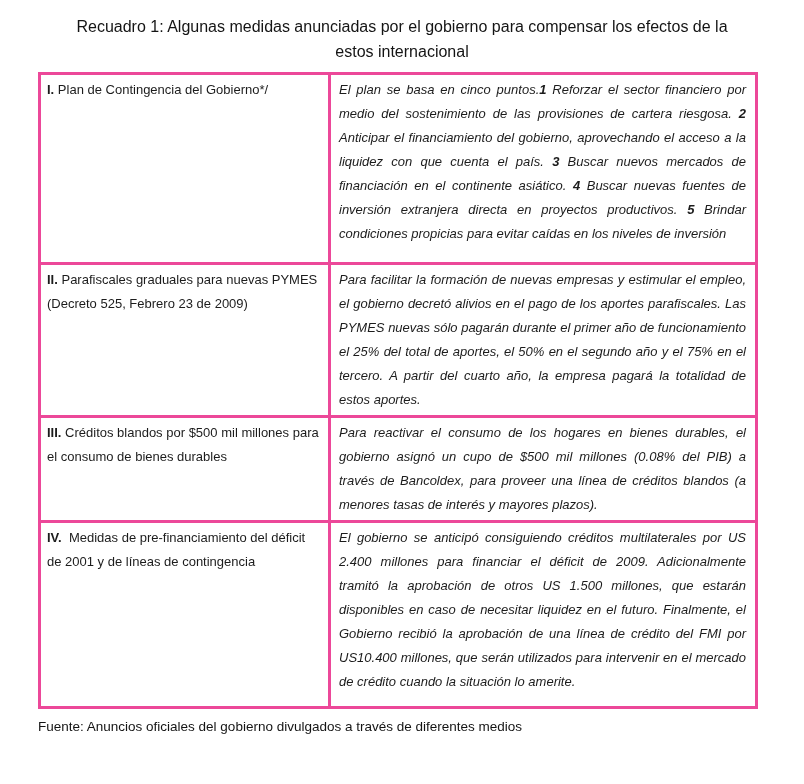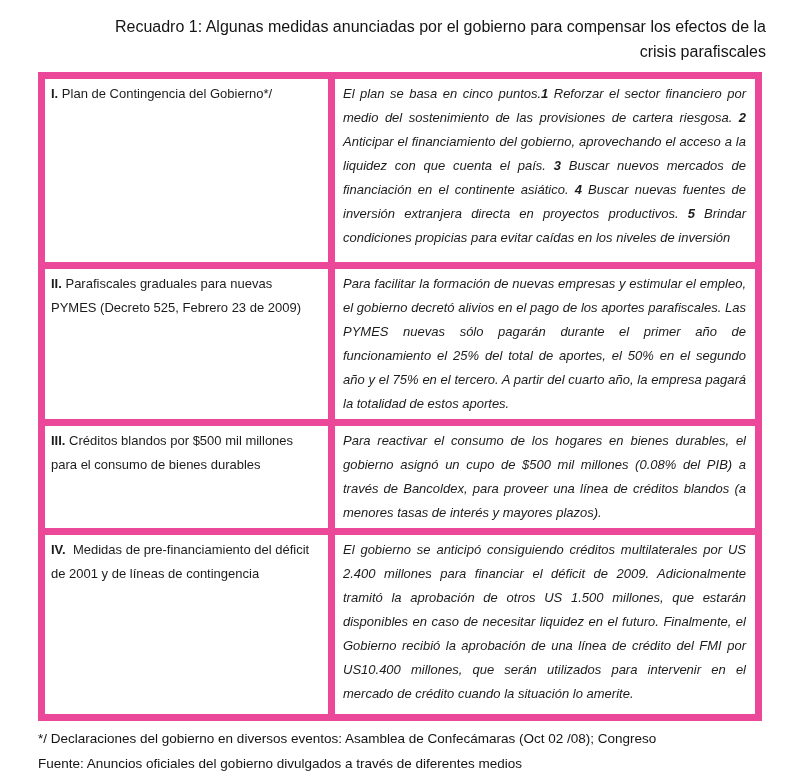--- a/index.html
+++ b/index.html
@@ -2,31 +2,31 @@
 <html><head>
 <meta charset="utf-8">
 <style>
   html,body{margin:0;padding:0;}
   body{
     width:804px;height:784px;overflow:hidden;background:#ffffff;
     font-family:"Liberation Sans", sans-serif;color:#1c1c1c;
   }
   .page{width:804px;height:784px;position:relative;}
   .title{
-    margin:14px 38px 8px 38px;text-align:right;
+    margin:14px 38px 8px 38px;text-align:center;
     font-size:16px;line-height:25px;color:#141414;
   }
   table.measures{
     border-collapse:collapse;table-layout:fixed;
     margin-left:38px;width:717px;
   }
   col.c-label{width:290px;}
   col.c-body{width:427px;}
   td{
-    border:7px solid #ec4899;vertical-align:top;
+    border:3px solid #ec4899;vertical-align:top;
     font-size:13px;line-height:24px;
   }
   td.label{padding:3px 8px 3px 6px;white-space:pre-wrap;}
   td.body{padding:3px 9px 3px 8px;text-align:justify;font-style:italic;}
   td b{font-weight:700;}
   tr.r1{height:190px;}
   tr.r2{height:147px;}
   tr.r3{height:101px;padding-left:36px;}
   tr.r4{height:186px;}
   .footnotes{
@@ -34,21 +34,21 @@
     font-size:13.5px;line-height:25px;color:#141414;
   }
 </style>
 </head>
 <body>
 
 <div class="page">
 
   <div class="title">
     <div>Recuadro 1: Algunas medidas anunciadas por el gobierno para compensar los efectos de la</div>
-    <div>crisis parafiscales</div>
+    <div>estos internacional</div>
   </div>
 
   <table class="measures">
     <colgroup>
         <col class="c-label">
         <col class="c-body">
       </colgroup>
     <tbody>
       <tr class="r1">
         <td class="label"><b>I.</b><span> Plan de Contingencia del Gobierno*/</span></td>
@@ -63,17 +63,16 @@
         <td class="body"><span>Para reactivar el consumo de los hogares en bienes durables, el gobierno asignó un cupo de $500 mil millones (0.08% del PIB) a través de Bancoldex, para proveer una línea de créditos blandos (a menores tasas de interés y mayores plazos).</span></td>
       </tr>
       <tr class="r4">
         <td class="label"><b>IV.</b><span>  Medidas de pre-financiamiento del déficit  de 2001 y de líneas de contingencia</span></td>
         <td class="body"><span>El gobierno se anticipó consiguiendo créditos multilaterales por US 2.400 millones para financiar el déficit de 2009. Adicionalmente tramitó la aprobación de otros US 1.500 millones, que estarán disponibles en caso de necesitar liquidez en el futuro. Finalmente, el Gobierno recibió la aprobación de una línea de crédito del FMI por US10.400 millones, que serán utilizados para intervenir en el mercado de crédito cuando la situación lo amerite.</span></td>
       </tr>
     </tbody>
   </table>
 
   <div class="footnotes">
-    <div>*/ Declaraciones del gobierno en diversos eventos: Asamblea de Confecámaras (Oct 02 /08); Congreso</div>
     <div>Fuente: Anuncios oficiales del gobierno divulgados a través de diferentes medios</div>
   </div>
 
 </div>
 
 </body></html>

